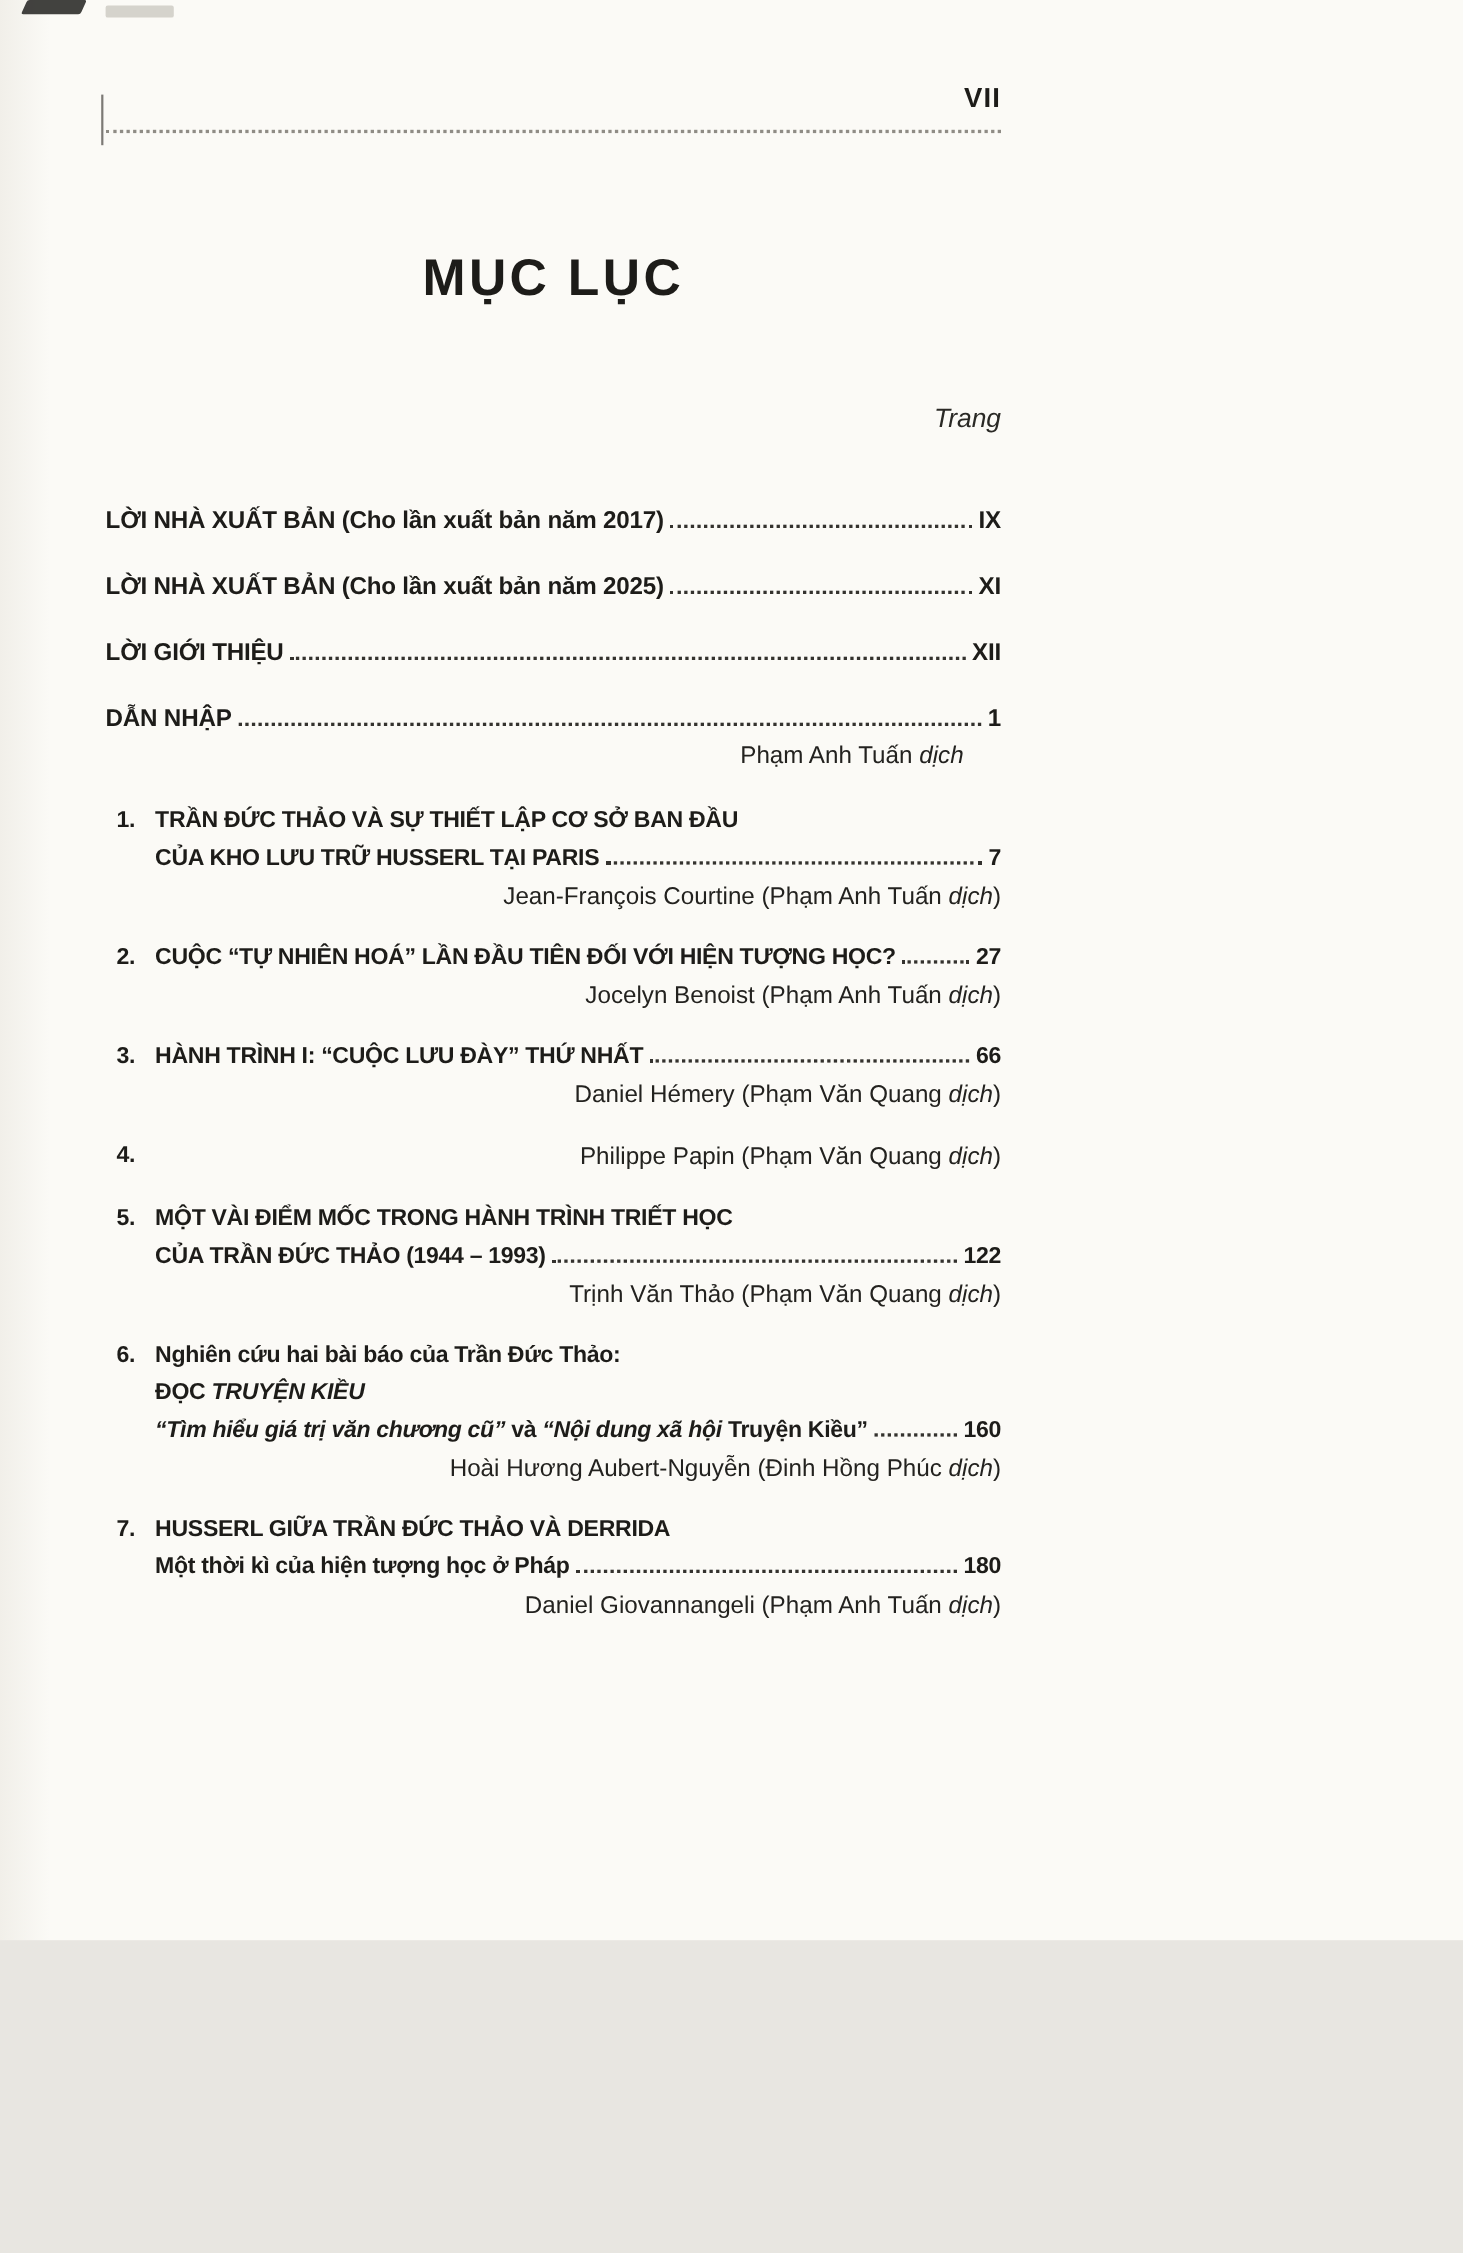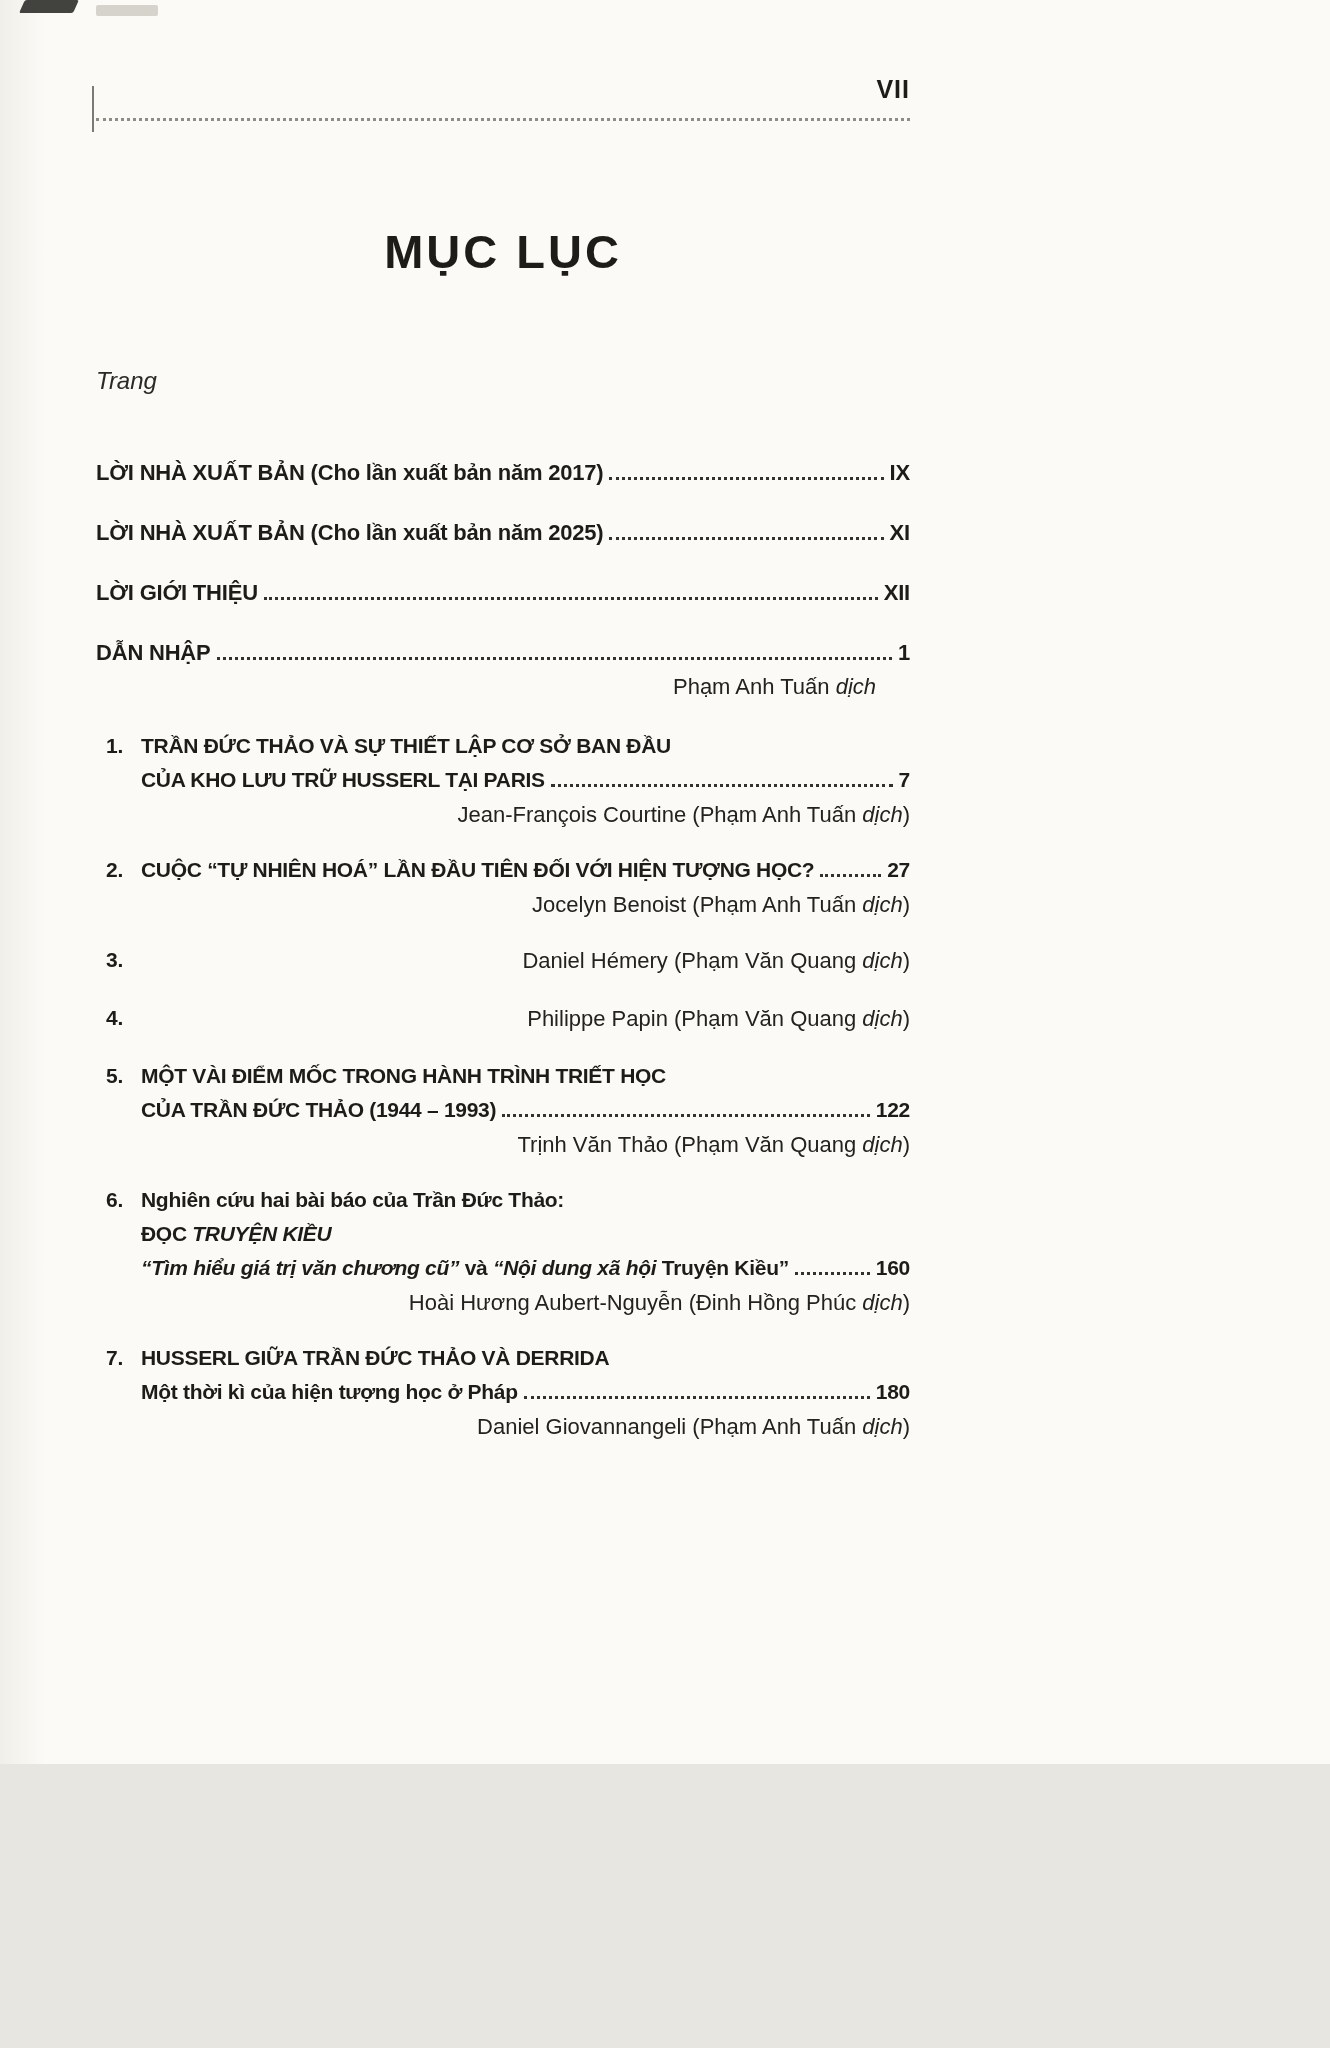--- a/index.html
+++ b/index.html
@@ -41,21 +41,21 @@
   .toc-title {
     margin-top: 106px;
     text-align: center;
     font-size: 47px;
     line-height: 50px;
     font-weight: 700;
     letter-spacing: 3px;
   }
   .trang {
     margin-top: 90px;
-    text-align: left;
+    text-align: right;
     font-style: italic;
     font-size: 24px;
     line-height: 28px;
     color: #2a2925;
   }
   
   .front-list { margin-top: 62px; }
   .fm-entry { margin-bottom: 28px; }
   .fm-line {
     display: flex;
@@ -206,20 +206,25 @@
           </div>
           <div class="byline">
             <span>Jocelyn Benoist (Phạm Anh Tuấn </span><i>dịch</i><span>)</span>
           </div>
         </div>
       </div>
 
       <div class="chapter">
         <span class="ch-num">3.</span>
         <div class="ch-body">
+          <div class="ch-line fill">
+            <span class="nowrap">HÀNH TRÌNH I: “CUỘC LƯU ĐÀY” THỨ NHẤT</span>
+            <span class="leader"></span>
+            <span class="pg">66</span>
+          </div>
           <div class="byline">
             <span>Daniel Hémery (Phạm Văn Quang </span><i>dịch</i><span>)</span>
           </div>
         </div>
       </div>
 
       <div class="chapter">
         <span class="ch-num">4.</span>
         <div class="ch-body">
           <div class="byline">

